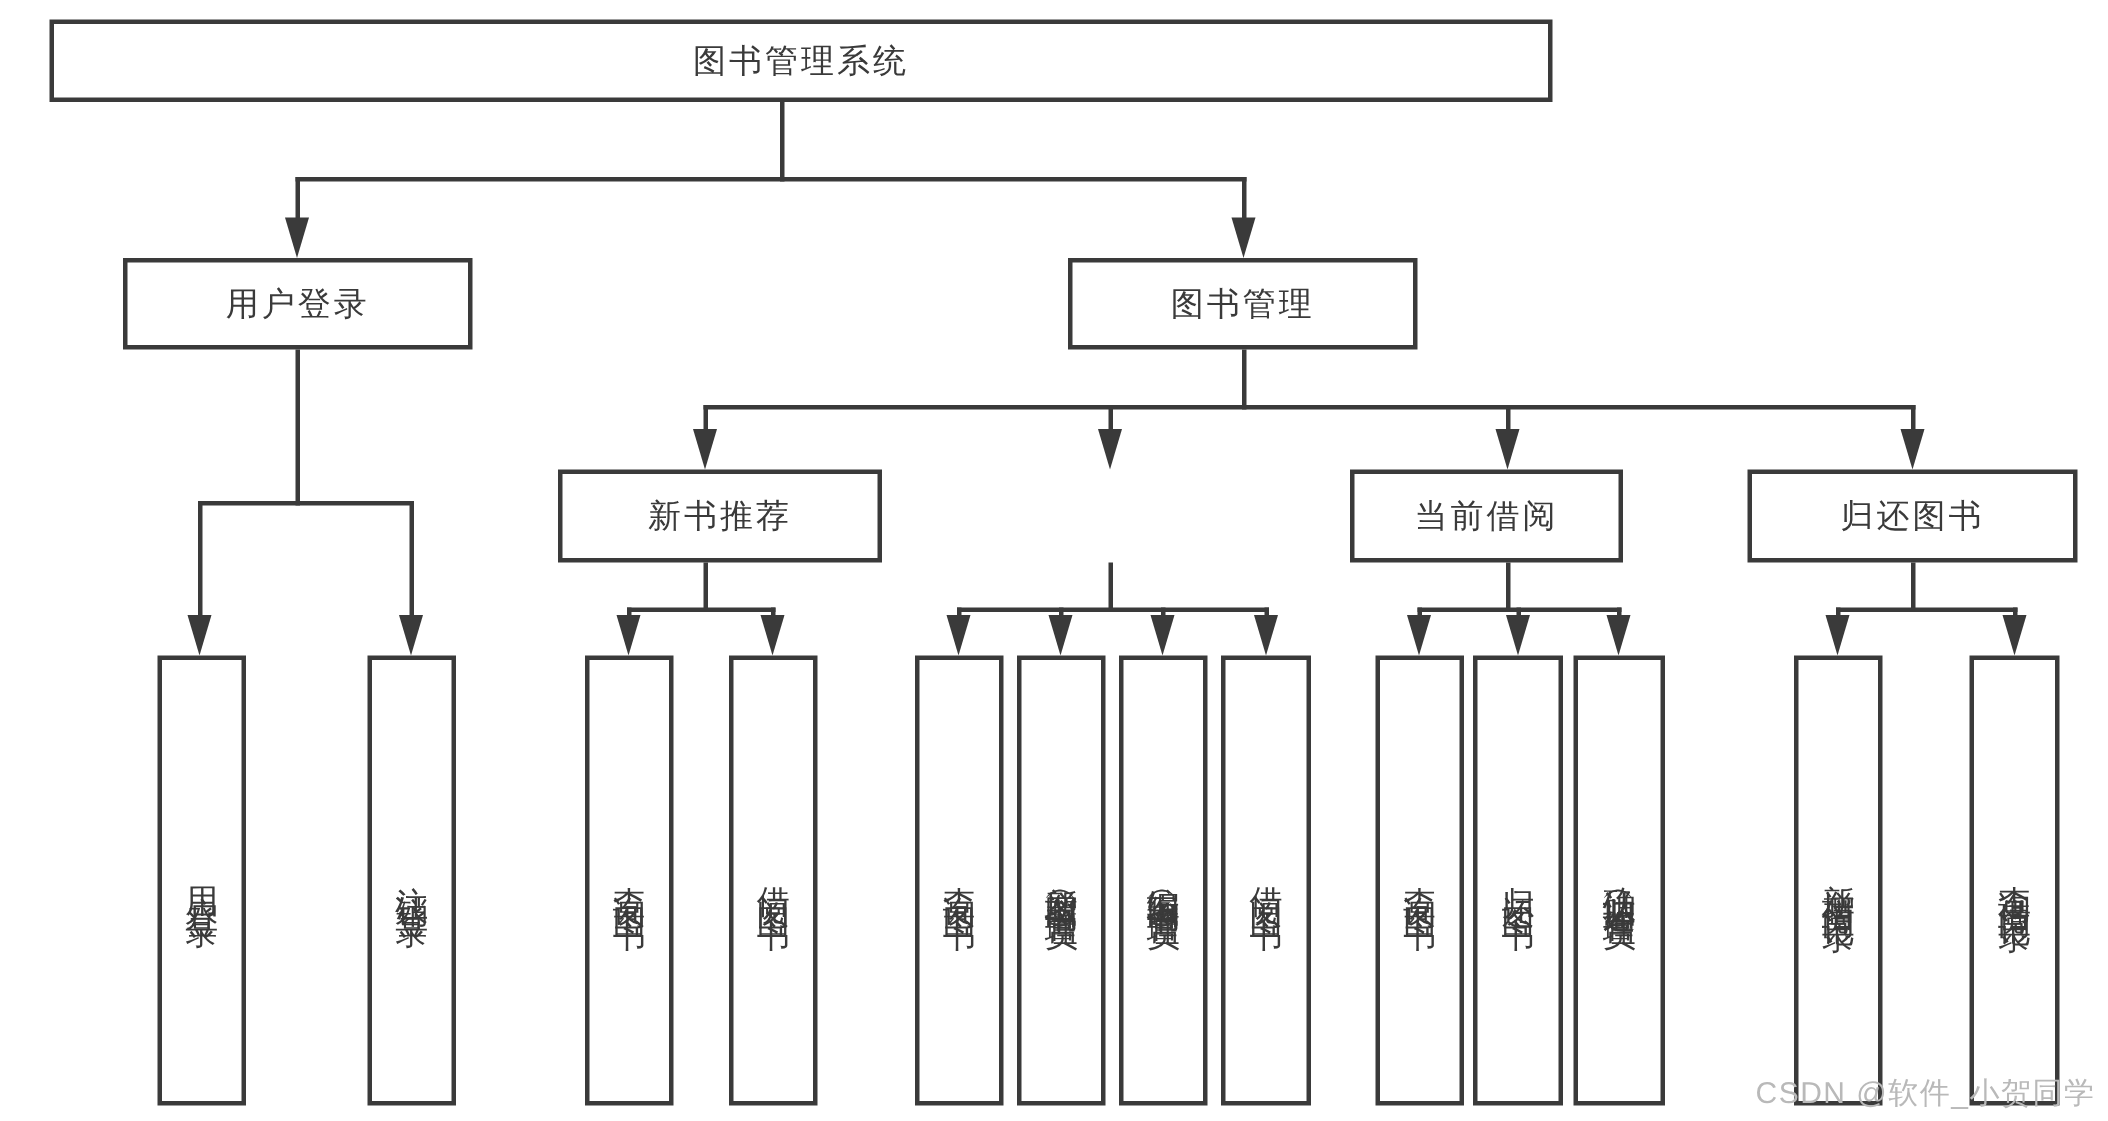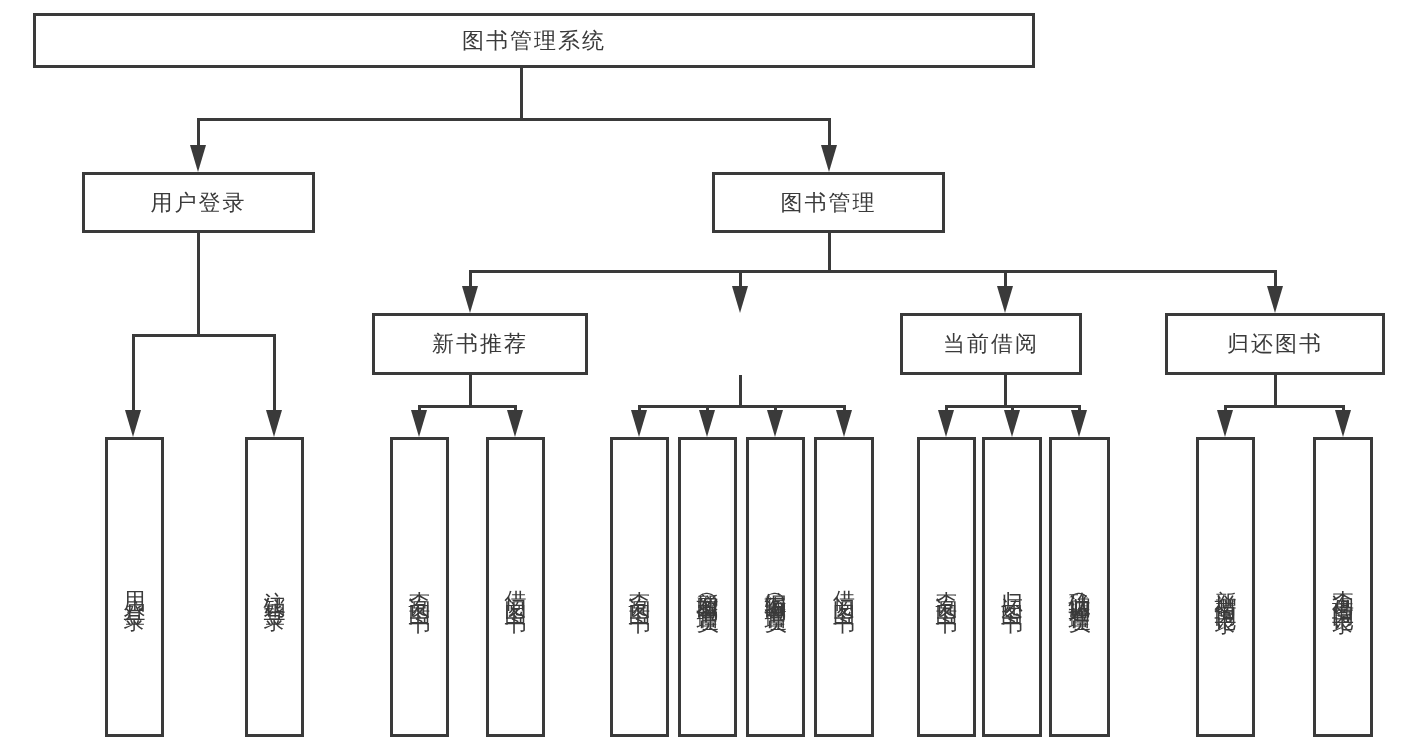--- a/index.html
+++ b/index.html
@@ -114,13 +114,14 @@
   <div class="vl" style="left:1078px;top:405px;height:14px;"></div>
   <div class="ar" style="left:1071px;top:410px;"></div>
 
   <div class="vl" style="left:1274px;top:375px;height:33px;"></div>
   <div class="hl" style="left:1224px;top:405px;width:121px;"></div>
   <div class="vl" style="left:1224px;top:405px;height:14px;"></div>
   <div class="ar" style="left:1217px;top:410px;"></div>
   <div class="vl" style="left:1342px;top:405px;height:14px;"></div>
   <div class="ar" style="left:1335px;top:410px;"></div>
 
+  <div id="watermark">CSDN @软件_小贺同学</div>
 </div>
 
 </body></html>

